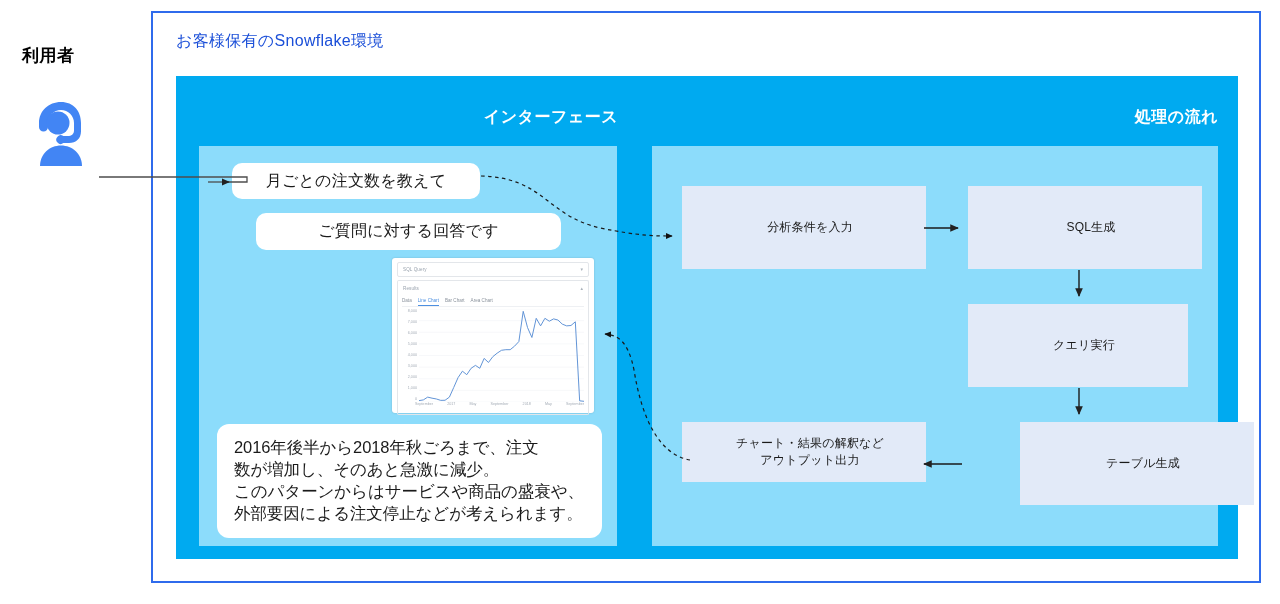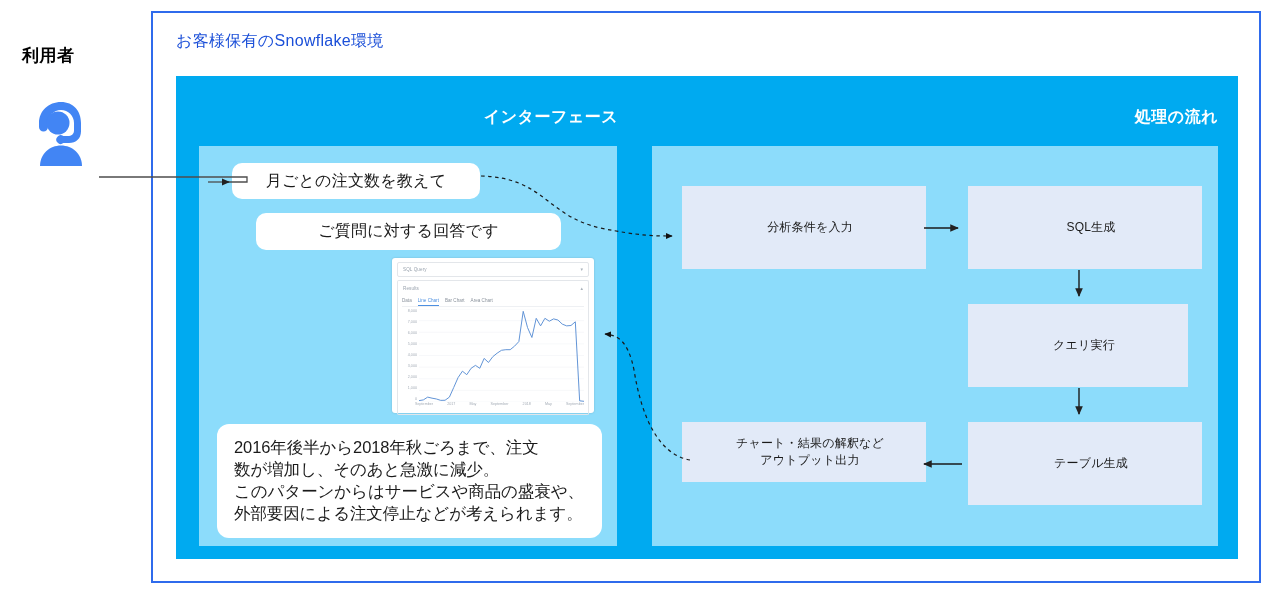--- a/index.html
+++ b/index.html
@@ -268,21 +268,21 @@
     font-size: 12px;
     letter-spacing: 0.2px;
     text-align: center;
     white-space: nowrap;
     line-height: 1.45;
     padding-left: 12px;
   }
   #flow-input   { left: 682px; top: 186px; width: 232px; height: 83px; }
   #flow-sql     { left: 968px; top: 186px; width: 222px; height: 83px; }
   #flow-exec    { left: 968px; top: 304px; width: 208px; height: 83px; }
-  #flow-table   { left: 968px; top: 422px; width: 222px; height: 83px; }
+  #flow-table   { left: 1020px; top: 422px; width: 222px; height: 83px; }
   #flow-output  { left: 682px; top: 422px; width: 232px; height: 60px; }
 
   
   #connectors {
     position: absolute;
     left: 0; top: 0;
     width: 1280px;
     height: 604px;
     pointer-events: none;
   }

